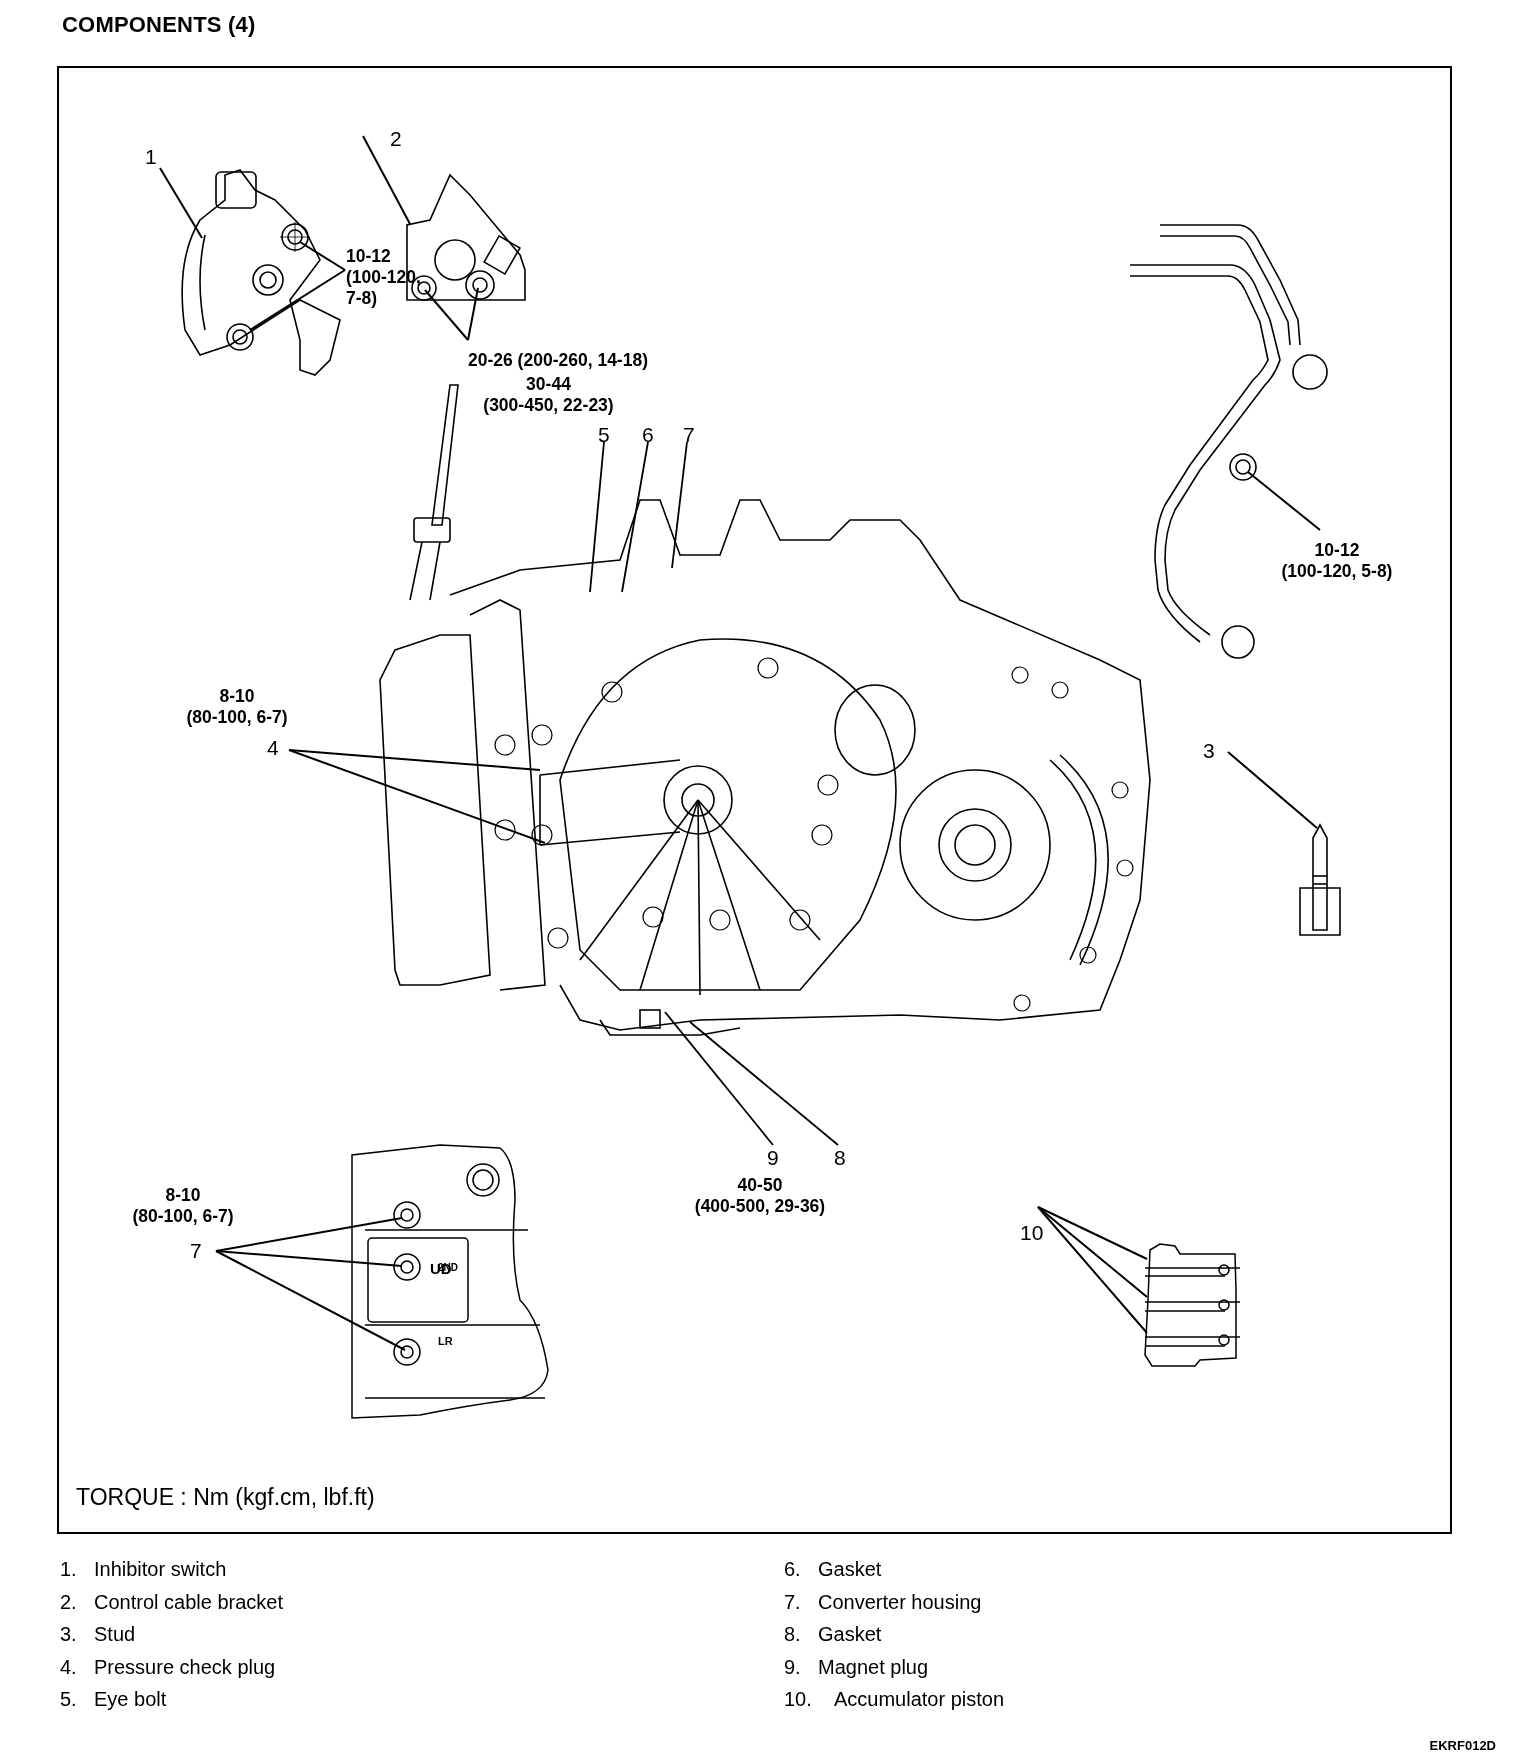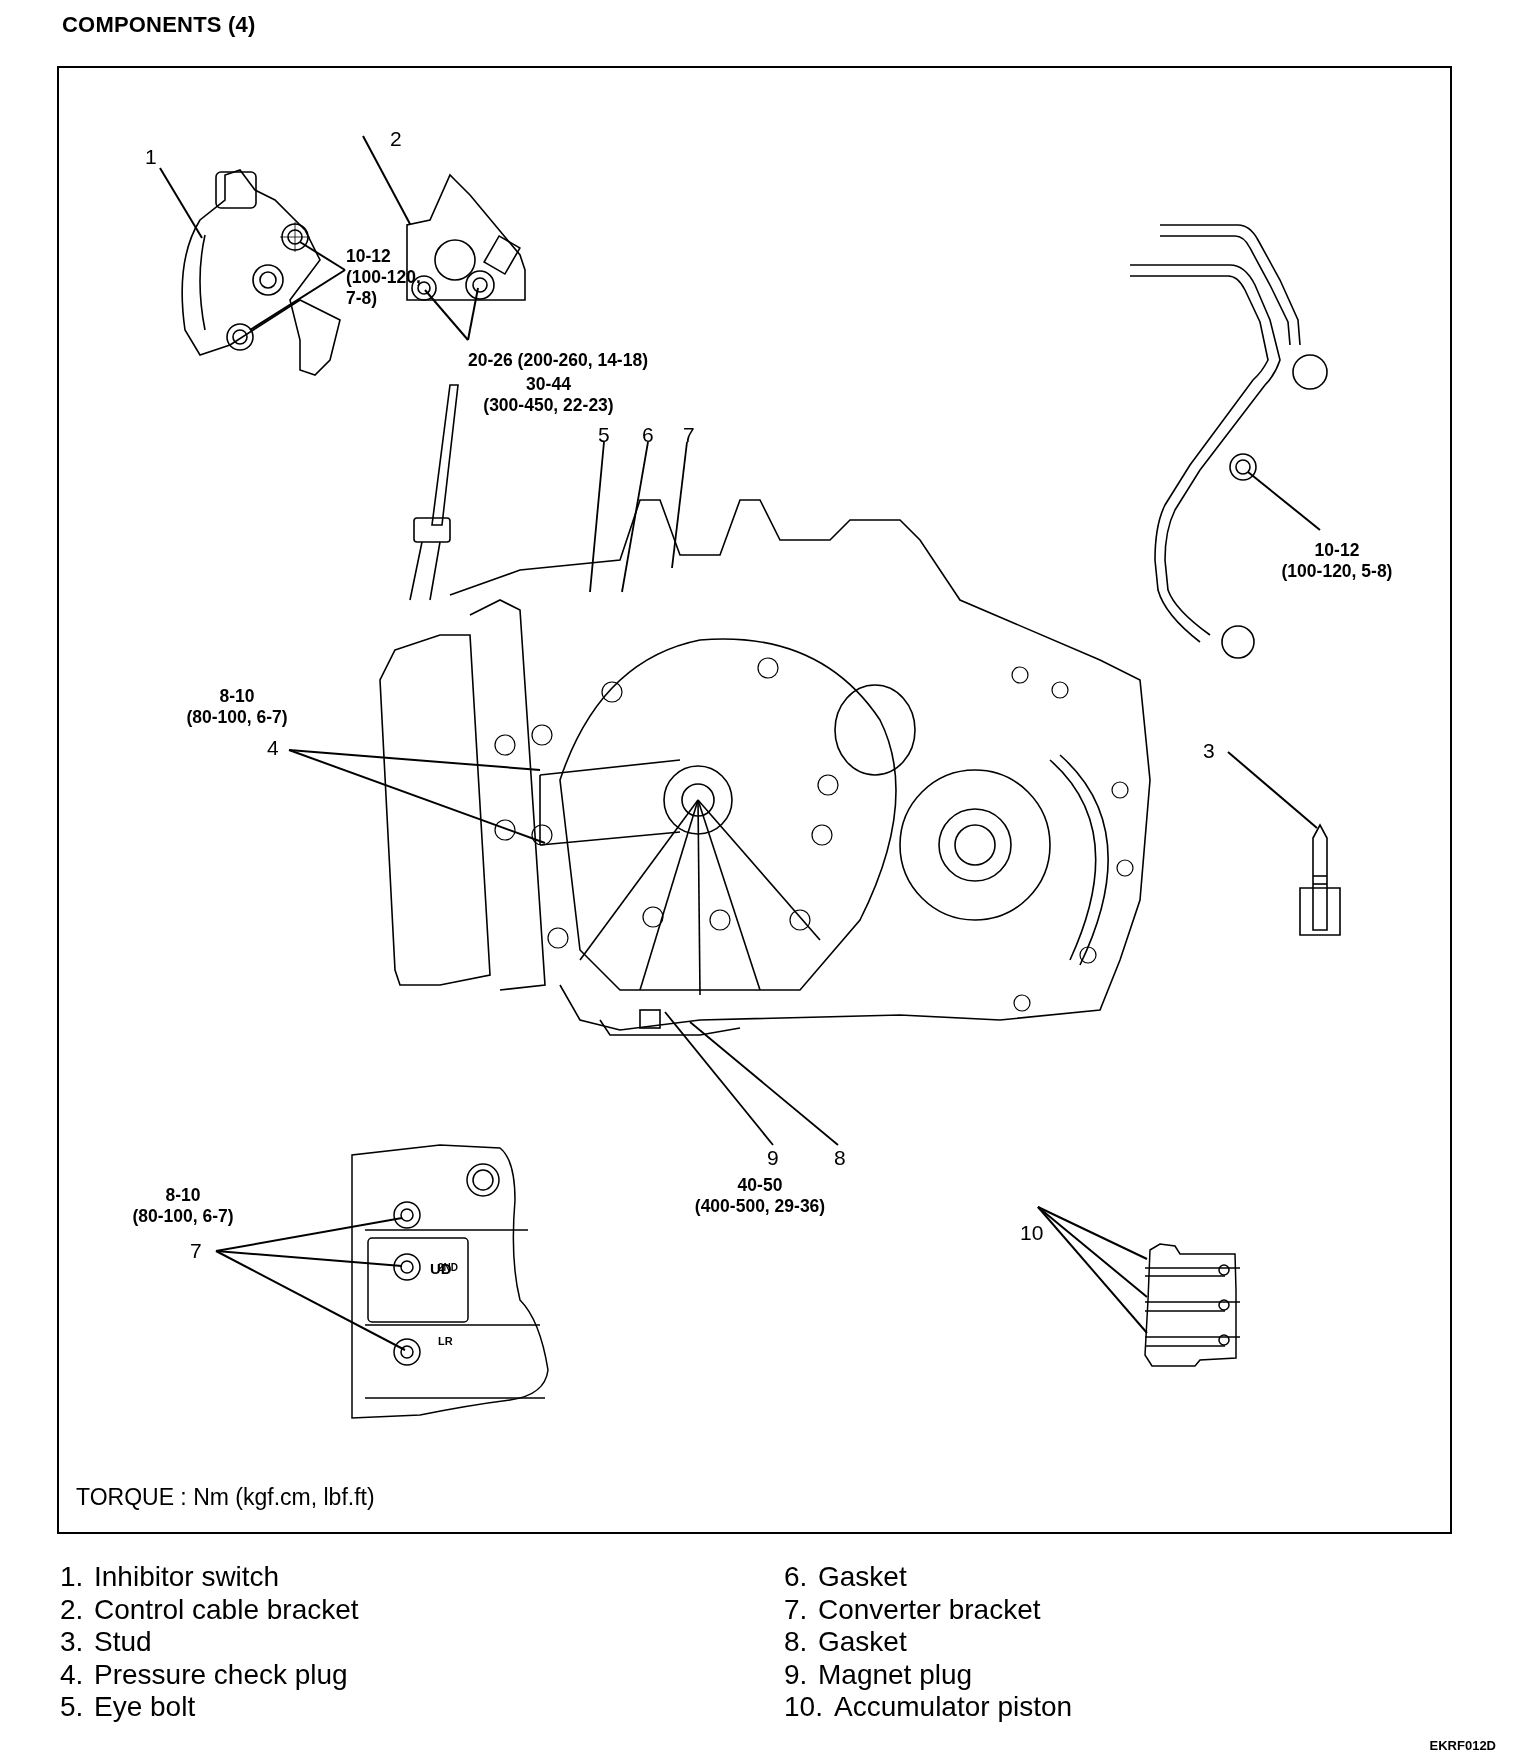--- a/index.html
+++ b/index.html
@@ -5,21 +5,21 @@
   html, body { margin:0; padding:0; background:#ffffff; }
   body { width:1520px; height:1764px; position:relative; overflow:hidden;
          font-family:"Liberation Sans", sans-serif; color:#000; }
   .title { position:absolute; left:62px; top:12px; font-weight:bold; font-size:22px; letter-spacing:0.2px; }
   .frame { position:absolute; left:57px; top:66px; width:1395px; height:1468px; border:2px solid #000; box-sizing:border-box; }
   svg.diagram { position:absolute; left:0; top:0; }
   .lbl { position:absolute; font-size:21px; line-height:22px; }
   .torque { position:absolute; font-weight:bold; font-size:17.5px; line-height:21px; text-align:center; white-space:nowrap; }
   .torque-l { text-align:left; }
   .unit-note { position:absolute; left:76px; top:1484px; font-weight:normal; font-size:23px; }
-  .legend { position:absolute; font-size:28px; line-height:32.5px;margin-top:8px; }
+  .legend { position:absolute; font-size:20px; line-height:32.5px; }
   .legend .row { white-space:nowrap; }
   .legend .num { display:inline-block; width:34px; }
   .legend .num.wide { width:50px; }
   .code { position:absolute; right:24px; top:1738px; font-weight:bold; font-size:13px; }
   .ln { stroke:#000; fill:none; }
 </style>
 </head>
 <body>
 
 <div class="title">COMPONENTS (4)</div>
@@ -227,19 +227,19 @@
 
 <div class="legend" style="left:60px;top:1553px;">
   <div class="row"><span class="num">1.</span><span>Inhibitor switch</span></div>
   <div class="row"><span class="num">2.</span><span>Control cable bracket</span></div>
   <div class="row"><span class="num">3.</span><span>Stud</span></div>
   <div class="row"><span class="num">4.</span><span>Pressure check plug</span></div>
   <div class="row"><span class="num">5.</span><span>Eye bolt</span></div>
 </div>
 <div class="legend" style="left:784px;top:1553px;">
   <div class="row"><span class="num">6.</span><span>Gasket</span></div>
-  <div class="row"><span class="num">7.</span><span>Converter bracket</span></div>
+  <div class="row"><span class="num">7.</span><span>Converter housing</span></div>
   <div class="row"><span class="num">8.</span><span>Gasket</span></div>
   <div class="row"><span class="num">9.</span><span>Magnet plug</span></div>
   <div class="row"><span class="num wide">10.</span><span>Accumulator piston</span></div>
 </div>
 
 <div class="code">EKRF012D</div>
 
 </body></html>

